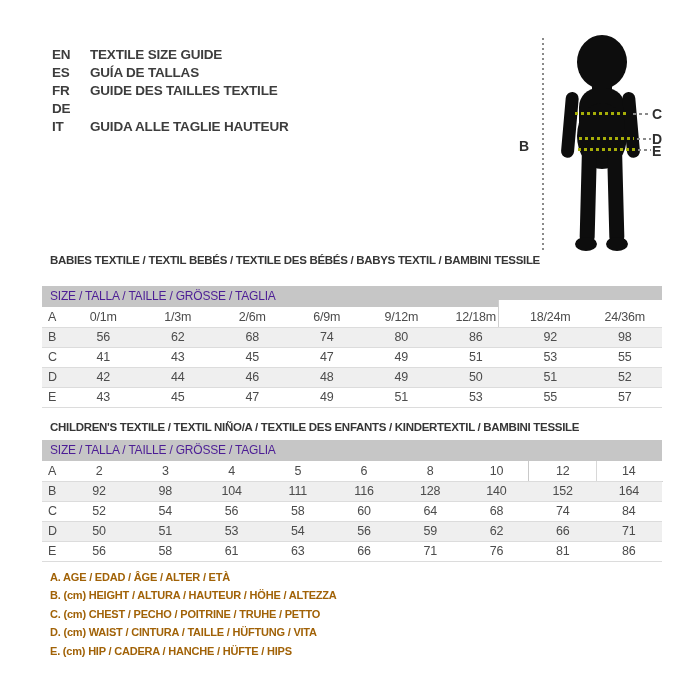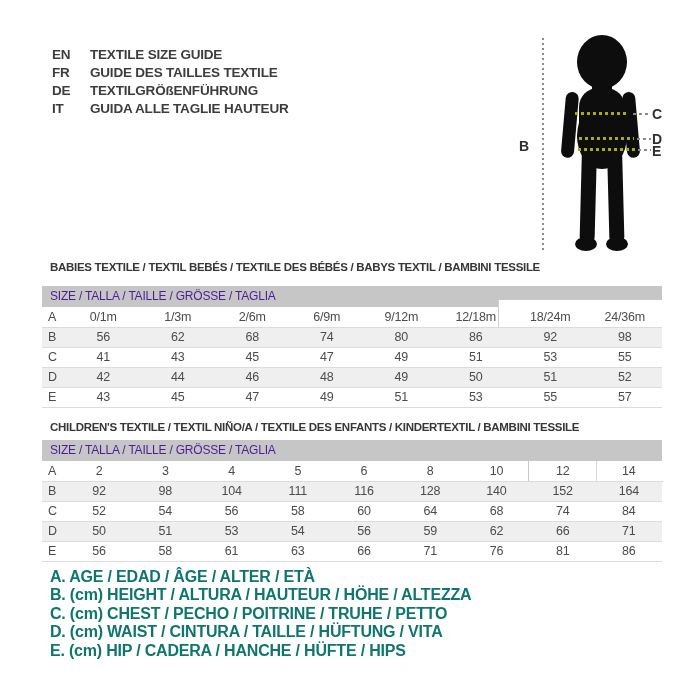--- a/index.html
+++ b/index.html
@@ -35,39 +35,42 @@
   .cell{flex:1; text-align:center;}
   .label-cell{flex:0 0 18px; text-align:left; padding-left:6px;}
   
   .artifact-babies{position:absolute; left:498px; top:300px; width:164px; height:27px;
     background:#fff; border-left:1px solid #cfcfcf; z-index:1;}
   .artifact-children{position:absolute; left:528px; top:461px; width:134px; height:20px;
     background:#fff; border-left:1px solid #c9c9c9; border-bottom:1px solid #d2d2d2; z-index:1;}
   .artifact-children-divider{position:absolute; left:67px; top:0; width:1px; height:100%; background:#d8d8d8;}
   
   .legend-block{position:absolute; left:50px; top:568px;}
-  .legend-line{height:18.4px; line-height:18.4px; font-size:16px; font-weight:700; color:#0f766e; white-space:nowrap;}
+  .legend-line{height:18.4px; line-height:18.4px; font-size:11px; font-weight:700; color:#a16207; white-space:nowrap;}
 </style>
 </head>
 <body>
 
 <div class="page">
 
   <div class="lang-block">
     <div class="lang-row">
       <span class="lang-code">EN</span>
       <span class="lang-label">TEXTILE SIZE GUIDE</span>
     </div>
     <div class="lang-row">
+      <span class="lang-code">ES</span>
+      <span class="lang-label">GUÍA DE TALLAS</span>
+    </div>
+    <div class="lang-row">
       <span class="lang-code">FR</span>
       <span class="lang-label">GUIDE DES TAILLES TEXTILE</span>
     </div>
     <div class="lang-row">
       <span class="lang-code">DE</span>
-      <span class="lang-label">TEXTILGRÖßENFÜHRUNG</span>
     </div>
     <div class="lang-row">
       <span class="lang-code">IT</span>
       <span class="lang-label">GUIDA ALLE TAGLIE HAUTEUR</span>
     </div>
   </div>
 
   <svg class="silhouette-svg" width="96" height="222" viewBox="0 0 96 222" xmlns="http://www.w3.org/2000/svg">
     <ellipse cx="49" cy="30" rx="25" ry="27"></ellipse>
     <rect x="39" y="48" width="20" height="16"></rect>
@@ -89,21 +92,21 @@
   <div class="mlabel" style="left:652px; top:107px;">C</div>
 
   <div class="gdots" style="left:579px; top:137px; width:55px;"></div>
   <div class="hdash" style="left:637px; top:138px; width:14px;"></div>
   <div class="mlabel" style="left:652px; top:132px;">D</div>
 
   <div class="gdots" style="left:578px; top:148px; width:58px;"></div>
   <div class="hdash" style="left:638px; top:149px; width:13px;"></div>
   <div class="mlabel" style="left:652px; top:144px;">E</div>
 
-  <div class="sect-title" style="top:261px;">BABIES TEXTILE / TEXTIL BEBÉS / TEXTILE DES BÉBÉS / BABYS TEXTIL / BAMBINI TESSILE</div>
+  <div class="sect-title" style="top:254px;">BABIES TEXTILE / TEXTIL BEBÉS / TEXTILE DES BÉBÉS / BABYS TEXTIL / BAMBINI TESSILE</div>
   <div class="stable" style="left:42px; top:286px;">
     <div class="thead">SIZE / TALLA / TAILLE / GRÖSSE / TAGLIA</div>
     <div>
         <div class="trow">
           <div class="cell label-cell">A</div>
           <div class="cell">0/1m</div>
           <div class="cell">1/3m</div>
           <div class="cell">2/6m</div>
           <div class="cell">6/9m</div>
           <div class="cell">9/12m</div>

